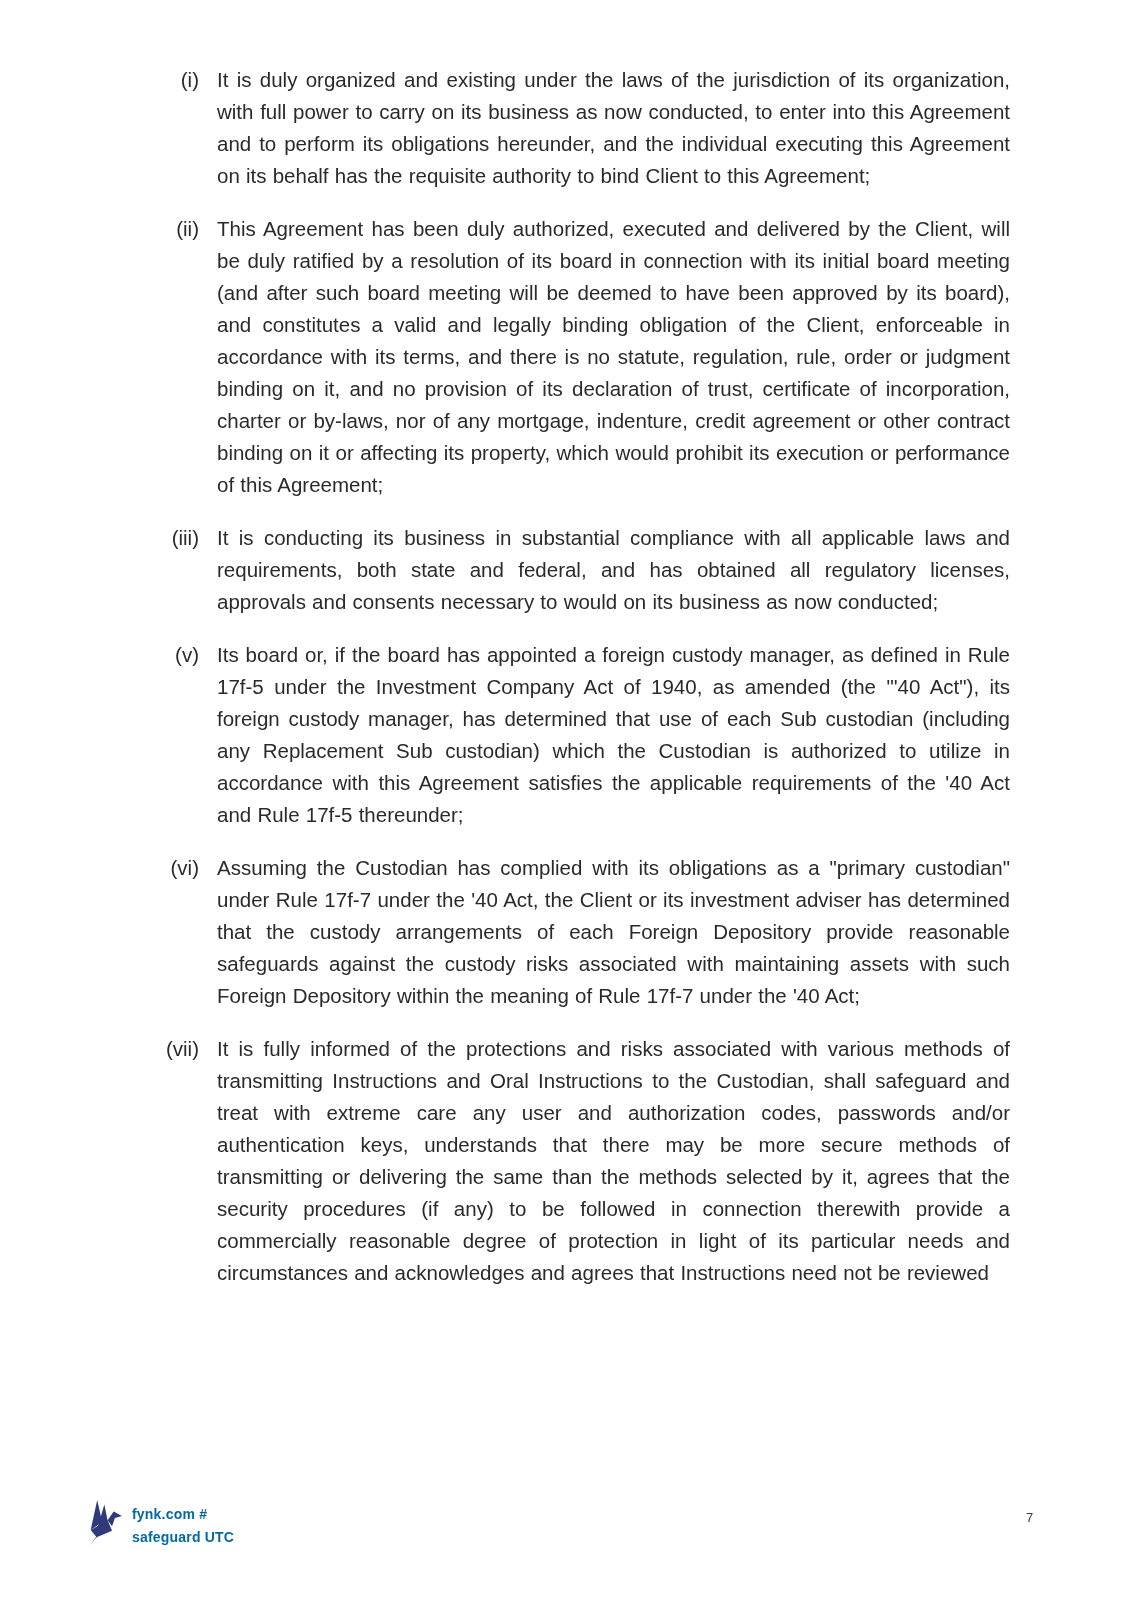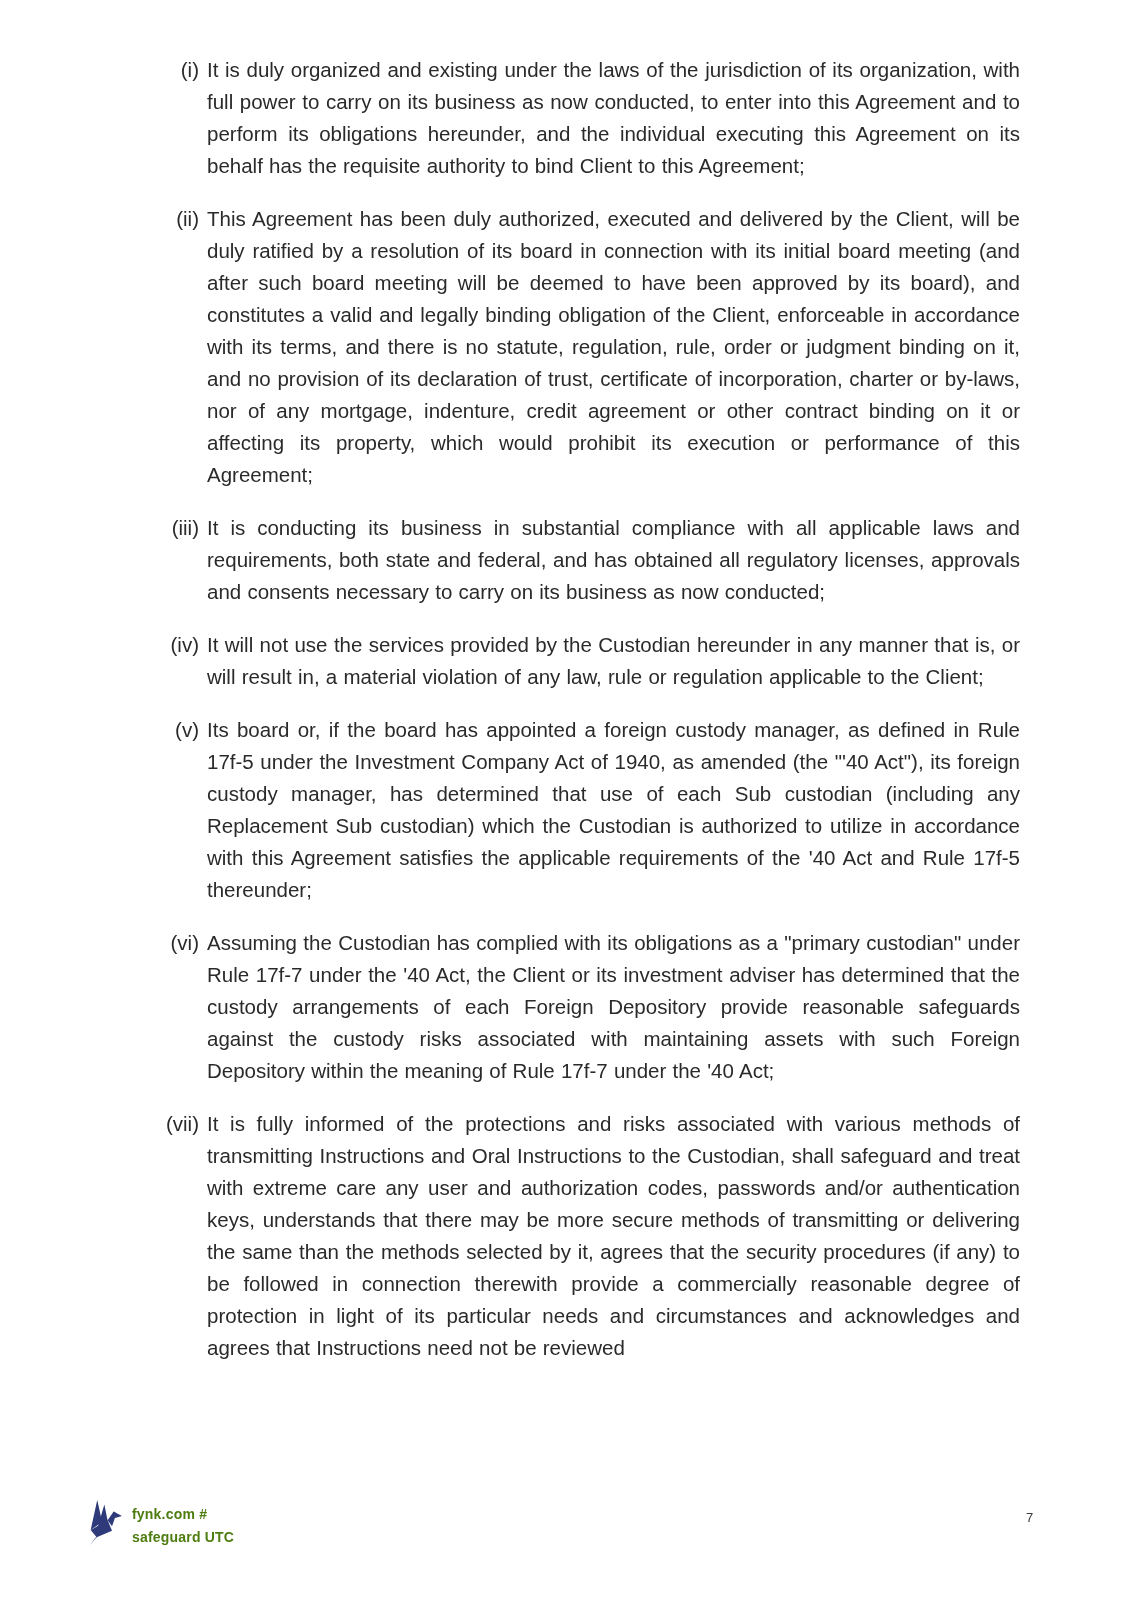--- a/index.html
+++ b/index.html
@@ -31,21 +31,21 @@
     position: absolute;
     left: -92px;
     top: 0;
     width: 86px;
     text-align: right;
     font-size: 20.5px;
     line-height: 32px;
     white-space: nowrap;
   }
   .clause-text {
-    margin: 2px;
+    margin: 12px;
     font-size: 20.5px;
     line-height: 32px;
     text-align: justify;
     text-justify: inter-word;
     word-spacing: 0.5px;
   }
   .footer {
     position: absolute;
     left: 0;
     top: 1496px;
@@ -91,27 +91,23 @@
         <p class="clause-text">It is duly organized and existing under the laws of the jurisdiction of its organization, with full power to carry on its business as now conducted, to enter into this Agreement and to perform its obligations hereunder, and the individual executing this Agreement on its behalf has the requisite authority to bind Client to this Agreement;</p>
       </div>
 
       <div class="clause">
         <span class="clause-label">(ii)</span>
         <p class="clause-text">This Agreement has been duly authorized, executed and delivered by the Client, will be duly ratified by a resolution of its board in connection with its initial board meeting (and after such board meeting will be deemed to have been approved by its board), and constitutes a valid and legally binding obligation of the Client, enforceable in accordance with its terms, and there is no statute, regulation, rule, order or judgment binding on it, and no provision of its declaration of trust, certificate of incorporation, charter or by-laws, nor of any mortgage, indenture, credit agreement or other contract binding on it or affecting its property, which would prohibit its execution or performance of this Agreement;</p>
       </div>
 
       <div class="clause">
         <span class="clause-label">(iii)</span>
-        <p class="clause-text">It is conducting its business in substantial compliance with all applicable laws and requirements, both state and federal, and has obtained all regulatory licenses, approvals and consents necessary to carry on its business as now conducted;</p>
+        <p class="clause-text">It is conducting its business in substantial compliance with all applicable laws and requirements, both state and federal, and has obtained all regulatory licenses, approvals and consents necessary to would on its business as now conducted;</p>
       </div>
 
-      <div class="clause">
-        <span class="clause-label">(iv)</span>
-        <p class="clause-text">It will not use the services provided by the Custodian hereunder in any manner that is, or will result in, a material violation of any law, rule or regulation applicable to the Client;</p>
-      </div>
 
       <div class="clause">
         <span class="clause-label">(v)</span>
         <p class="clause-text">Its board or, if the board has appointed a foreign custody manager, as defined in Rule 17f-5 under the Investment Company Act of 1940, as amended (the "'40 Act"), its foreign custody manager, has determined that use of each Sub custodian (including any Replacement Sub custodian) which the Custodian is authorized to utilize in accordance with this Agreement satisfies the applicable requirements of the '40 Act and Rule 17f-5 thereunder;</p>
       </div>
 
       <div class="clause">
         <span class="clause-label">(vi)</span>
         <p class="clause-text">Assuming the Custodian has complied with its obligations as a "primary custodian" under Rule 17f-7 under the '40 Act, the Client or its investment adviser has determined that the custody arrangements of each Foreign Depository provide reasonable safeguards against the custody risks associated with maintaining assets with such Foreign Depository within the meaning of Rule 17f-7 under the '40 Act;</p>
       </div>
@@ -129,21 +125,21 @@
           <g fill="#2e3a7a">
             <polygon points="7,0 11.5,20 1,27.5"></polygon>
             <polygon points="13.5,4 16.5,19 7.5,24.5"></polygon>
             <polygon points="1,27.5 16.5,18.5 20.5,28 6.5,34"></polygon>
             <polygon points="16.5,18.5 22,10.5 24.5,12.5 20.5,24"></polygon>
             <polygon points="22,10.5 29.5,14.5 23.5,16.5"></polygon>
             <polygon points="6.5,34 0,41.5 9,30"></polygon>
           </g>
         </svg>
       </span>
-      <div class="brand-text" style="color:#4d7c0f">
+      <div class="brand-text" style="color:#0369a1">
         <div>fynk.com #</div>
         <div>safeguard UTC</div>
       </div>
     </div>
     <div class="page-number">7</div>
   </div>
 
 </div>
 
 </body></html>

